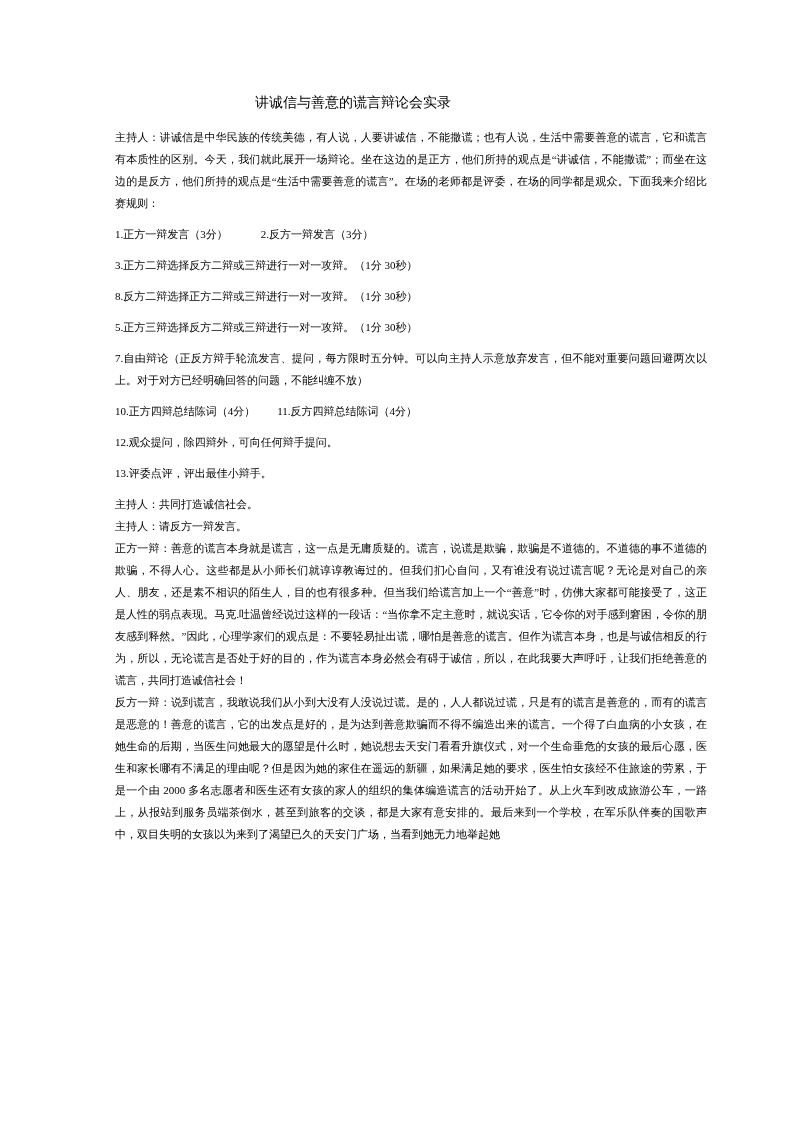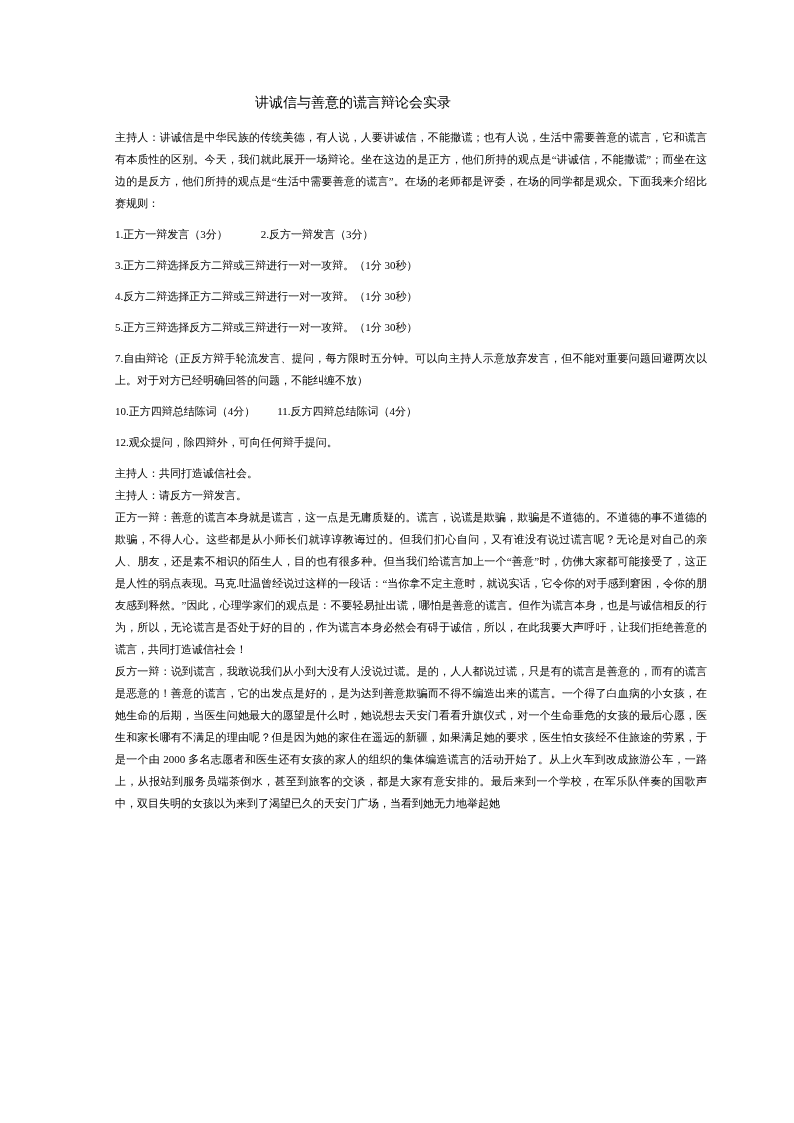--- a/index.html
+++ b/index.html
@@ -42,25 +42,26 @@
 <body>
 
 <div class="page">
 
   <h1 class="doc-title">讲诚信与善意的谎言辩论会实录</h1>
 
   <p class="para"><span>主持人</span><span>：</span><span>讲诚信是中华民族的传统美德，有人说，人要讲诚信，不能撒谎；也有人说，生活中需要善意的谎言，它和谎言有本质性的区别。今天，我们就此展开一场辩论。坐在这边的是正方，他们所持的观点是“讲诚信，不能撒谎”；而坐在这边的是反方，他们所持的观点是“生活中需要善意的谎言”。在场的老师都是评委，在场的同学都是观众。下面我来介绍比赛规则：</span></p>
 
   <p class="para">1.正方一辩发言（3分）　　　2.反方一辩发言（3分）</p>
   <p class="para">3.正方二辩选择反方二辩或三辩进行一对一攻辩。（1分 30秒）</p>
-  <p class="para">4.反方二辩选择正方二辩或三辩进行一对一攻辩。（1分 30秒）</p>
+  <p class="para">8.反方二辩选择正方二辩或三辩进行一对一攻辩。（1分 30秒）</p>
   <p class="para">5.正方三辩选择反方二辩或三辩进行一对一攻辩。（1分 30秒）</p>
   <p class="para">7.自由辩论（正反方辩手轮流发言、提问，每方限时五分钟。可以向主持人示意放弃发言，但不能对重要问题回避两次以上。对于对方已经明确回答的问题，不能纠缠不放）</p>
   <p class="para">10.正方四辩总结陈词（4分）　　11.反方四辩总结陈词（4分）</p>
   <p class="para">12.观众提问，除四辩外，可向任何辩手提问。</p>
+  <p class="para">13.评委点评，评出最佳小辩手。</p>
 
 
   <div class="dialogue">
     <p class="para"><span>主持人</span><span>：</span><span>共同打造诚信社会。</span></p>
 
     <p class="para"><span>主持人</span><span>：</span><span>请反方一辩发言。</span></p>
 
     <p class="para"><span>正方一辩</span><span>：</span><span>善意的谎言本身就是谎言，这一点是无庸质疑的。谎言，说谎是欺骗，欺骗是不道德的。不道德的事不道德的欺骗，不得人心。这些都是从小师长们就谆谆教诲过的。但我们扪心自问，又有谁没有说过谎言呢？无论是对自己的亲人、朋友，还是素不相识的陌生人，目的也有很多种。但当我们给谎言加上一个“善意”时，仿佛大家都可能接受了，这正是人性的弱点表现。马克.吐温曾经说过这样的一段话：“当你拿不定主意时，就说实话，它令你的对手感到窘困，令你的朋友感到释然。”因此，心理学家们的观点是：不要轻易扯出谎，哪怕是善意的谎言。但作为谎言本身，也是与诚信相反的行为，所以，无论谎言是否处于好的目的，作为谎言本身必然会有碍于诚信，所以，在此我要大声呼吁，让我们拒绝善意的谎言，共同打造诚信社会！</span></p>
 
     <p class="para"><span>反方一辩</span><span>：</span><span>说到谎言，我敢说我们从小到大没有人没说过谎。是的，人人都说过谎，只是有的谎言是善意的，而有的谎言是恶意的！善意的谎言，它的出发点是好的，是为达到善意欺骗而不得不编造出来的谎言。一个得了白血病的小女孩，在她生命的后期，当医生问她最大的愿望是什么时，她说想去天安门看看升旗仪式，对一个生命垂危的女孩的最后心愿，医生和家长哪有不满足的理由呢？但是因为她的家住在遥远的新疆，如果满足她的要求，医生怕女孩经不住旅途的劳累，于是一个由 2000 多名志愿者和医生还有女孩的家人的组织的集体编造谎言的活动开始了。从上火车到改成旅游公车，一路上，从报站到服务员端茶倒水，甚至到旅客的交谈，都是大家有意安排的。最后来到一个学校，在军乐队伴奏的国歌声中，双目失明的女孩以为来到了渴望已久的天安门广场，当看到她无力地举起她</span></p>

